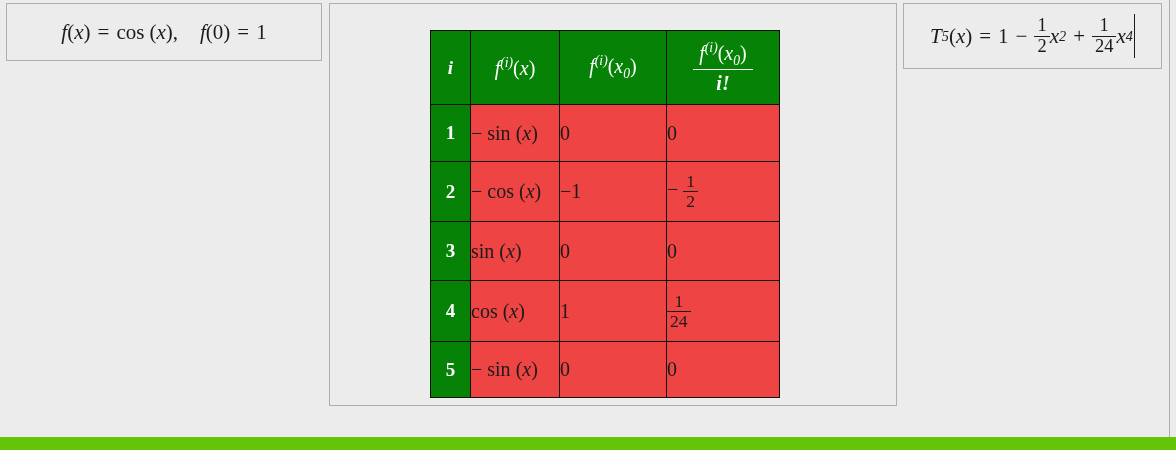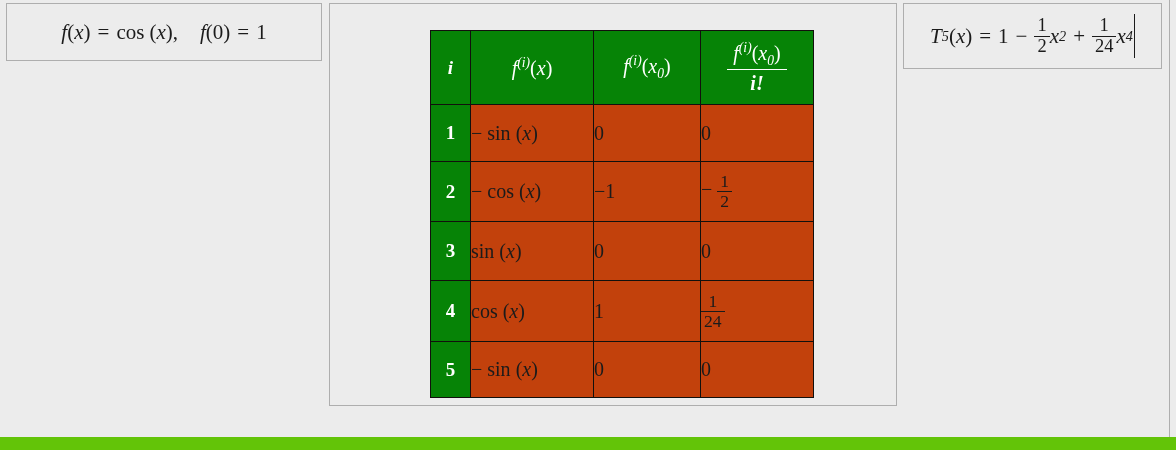--- a/index.html
+++ b/index.html
@@ -102,39 +102,39 @@
     border-collapse: collapse;
     table-layout: fixed;
   }
   #derivative-table td, #derivative-table th {
     border: 1px solid #12100d;
     box-sizing: border-box;
     padding: 0;
     vertical-align: middle;
   }
   .col-i    { width: 40px;  }
-  .col-fx   { width: 123px; }
+  .col-fx   { width: 89px; }
   .col-fx0  { width: 107px; }
   .col-frac { width: 113px; }
 
   thead th {
     background: #068306;
     color: #ffffff;
     height: 74px;
     font-weight: normal;
     font-size: 20px;
   }
   thead th.col-i {
     font-size: 19px;
     font-style: italic;
     font-weight: bold;
   }
 
   tbody td {
-    background: #c2410c;
+    background: #ef4444;
     color: #1b1b1b;
     font-size: 20px;
     padding-left: 14px;
     text-align: left;
   }
   tbody td.idx {
     background: #068306;
     color: #ffffff;
     font-weight: bold;
     font-size: 19px;

